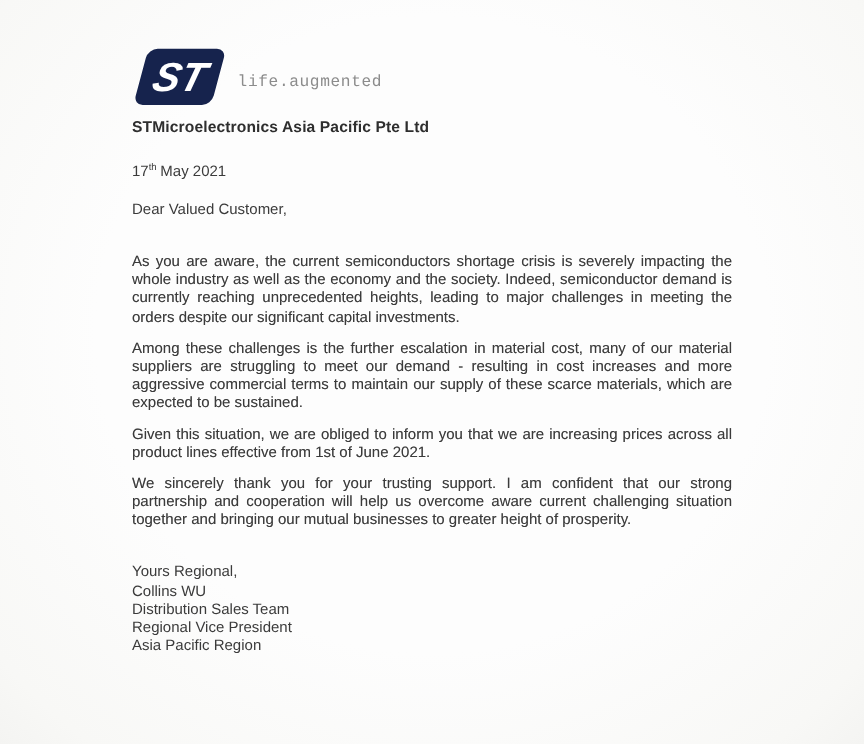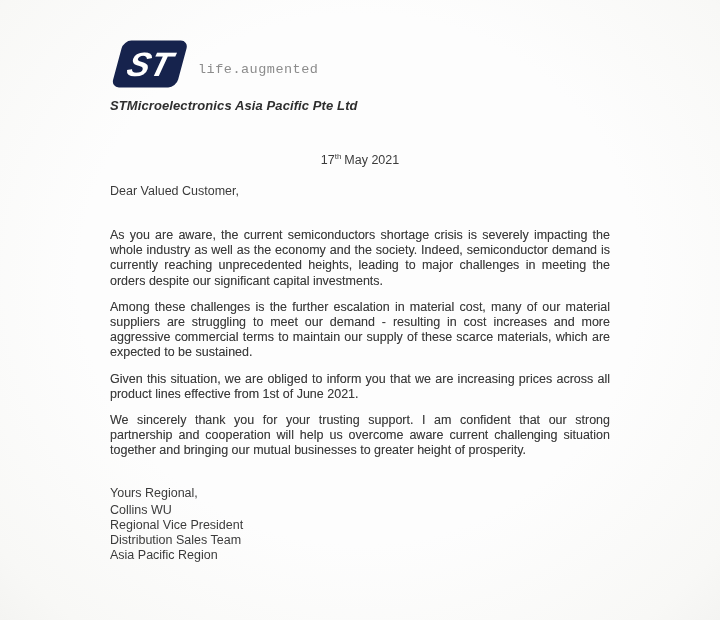--- a/index.html
+++ b/index.html
@@ -40,31 +40,30 @@
     letter-spacing: 0.5px;
     padding-bottom: 13px;
     font-family: Liberation Mono, monospace;
   }
   .company-name {
     margin-top: 8px;
     font-size: 13px;
     font-weight: bold;
     color: #2e2e2e;
     letter-spacing: 0.1px;
-    font-style: italic;
   }
   .company-address {
     margin-top: 3px;
     font-size: 12.5px;
     color: #4a4a4a;
   }
   
   .date-row {
-    margin-top: 40px;
-    text-align: center;
+    margin-top: 23px;
+    text-align: left;
     font-size: 12.5px;
     color: #3b3b3b;
   }
   .date-row sup {
     font-size: 8px;
     vertical-align: super;
     line-height: 0;
   }
   .date-month { margin-left: 3px; }
   
@@ -117,19 +116,19 @@
       <p>As you are aware, the current semiconductors shortage crisis is severely impacting the whole industry as well as the economy and the society. Indeed, semiconductor demand is currently reaching unprecedented heights, leading to major challenges in meeting the orders despite our significant capital investments.</p>
       <p>Among these challenges is the further escalation in material cost, many of our material suppliers are struggling to meet our demand - resulting in cost increases and more aggressive commercial terms to maintain our supply of these scarce materials, which are expected to be sustained.</p>
       <p>Given this situation, we are obliged to inform you that we are increasing prices across all product lines effective from 1st of June 2021.</p>
       <p>We sincerely thank you for your trusting support. I am confident that our strong partnership and cooperation will help us overcome aware current challenging situation together and bringing our mutual businesses to greater height of prosperity.</p>
     </div>
 
     <div class="closing">Yours Regional,</div>
 
     <div class="signature-block">
       <div>Collins WU</div>
+      <div>Distribution Sales Team</div>
       <div>Regional Vice President</div>
-      <div>Distribution Sales Team</div>
       <div>Asia Pacific Region</div>
     </div>
 
   </div>
 </div>
 
 </body></html>

